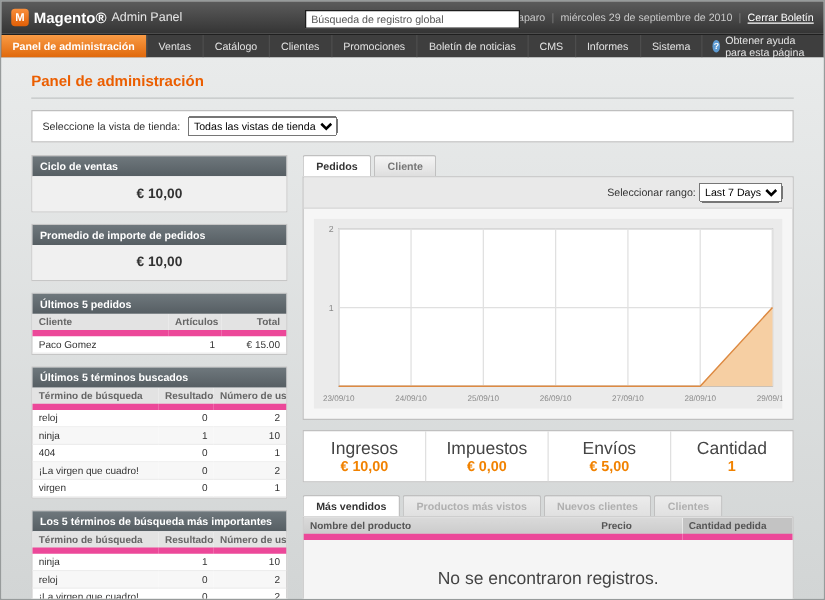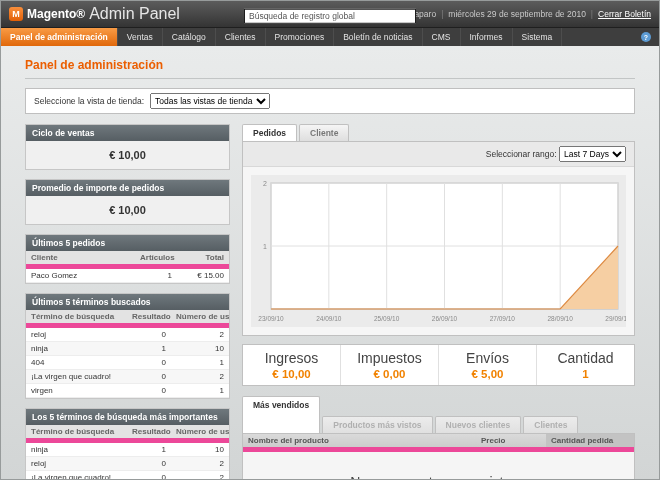--- a/index.html
+++ b/index.html
@@ -5,21 +5,21 @@
   * {box-sizing:border-box; margin:0; padding:0;}
   html,body {width:660px; height:480px;}
   body {font-family:"Liberation Sans", sans-serif; background:#d4d7d7;}
   .frame {width:660px; height:480px; border:1px solid #979b9b; display:flex; flex-direction:column; overflow:hidden;}
 
   
   .header {height:27px; flex:none; background:linear-gradient(#5c5c5c,#343434); display:flex; align-items:center; padding:0 8px; position:relative; border-bottom:1px solid #1f1f1f;}
   .brand {display:flex; align-items:center; gap:4px; color:#fff;}
   .logo-badge {width:14px; height:14px; background:linear-gradient(#f98f3c,#e25f06); border-radius:3px; color:#fff; font-size:9px; font-weight:bold; display:flex; align-items:center; justify-content:center;}
   .brand-name {font-size:12px; font-weight:bold;}
-  .brand-sub {font-size:16px; color:#e6e6e6;}
+  .brand-sub {font-size:10px; color:#e6e6e6;}
   .search-box {position:absolute; left:50%; top:50%; transform:translate(-50%,-50%);}
   .search-box input {width:172px; height:15px; border:1px solid #1d1d1d; font-size:8.5px; color:#555; padding:0 4px; background:#fff; font-family:inherit;}
   .header-right {margin-left:auto; display:flex; align-items:center; gap:5px; font-size:8.5px; color:#c9c9c9; white-space:nowrap;}
   .sep {color:#7c7c7c;}
   .logout {color:#fff; text-decoration:underline; cursor:pointer;}
 
   
   .nav {height:18px; flex:none; background:#3e3e3e; display:flex; font-size:8.5px; color:#e3e3e3;}
   .nav-item {line-height:18px; padding:0 9px; border-right:1px solid #4d4d4d; cursor:pointer; white-space:nowrap;}
   .nav-item.active {background:linear-gradient(#f99b45,#e0680b); color:#fff; font-weight:bold;}
@@ -43,21 +43,21 @@
 
   table {width:100%; border-collapse:collapse; font-size:8px; table-layout:fixed;}
   th {background:#e3e3e3; color:#666; font-weight:bold; text-align:left; padding:2px 5px; border-bottom:5px solid #ec4899; white-space:nowrap; overflow:hidden;}
   td {padding:2px 5px; border-bottom:1px solid #ededed; color:#333; white-space:nowrap; overflow:hidden; text-overflow:ellipsis;}
   tbody tr:nth-child(even) td {background:#f7f7f7;}
   .num {text-align:right;}
 
   .tabs {display:flex; gap:2px;}
   .tab {padding:3px 10px; font-size:8.5px; font-weight:bold; border:1px solid #c0c0c0; border-bottom:none; border-radius:2px 2px 0 0; background:linear-gradient(#f5f5f5,#dedede); color:#777; cursor:pointer; white-space:nowrap;}
   .tab.active {background:#fff; color:#333;}
-  .tab.disabled {color:#b0b0b0; background:linear-gradient(#ececec,#e0e0e0);margin-top:20px;}
+  .tab.disabled {color:#b0b0b0; background:linear-gradient(#ececec,#e0e0e0);}
 
   .chart-panel {border:1px solid #c0c0c0; background:#f6f6f6;}
   .range-row {background:#e9e9e9; border-bottom:1px solid #d8d8d8; padding:4px 8px; text-align:right; font-size:8.5px; color:#333;}
   .chart-wrap {padding:8px;}
 
   .stats {display:flex; border:1px solid #c0c0c0; background:#fff; margin-top:8px; text-align:center;}
   .stat {flex:1; padding:5px 2px;}
   .stat + .stat {border-left:1px solid #e0e0e0;}
   .stat-label {font-size:14px; font-weight:normal; color:#444;}
   .stat-value {font-size:11.5px; font-weight:bold; color:#f18200; margin-top:2px;}
@@ -96,20 +96,21 @@
     <div class="nav-item">Ventas</div>
     <div class="nav-item">Catálogo</div>
     <div class="nav-item">Clientes</div>
     <div class="nav-item">Promociones</div>
     <div class="nav-item">Boletín de noticias</div>
     <div class="nav-item">CMS</div>
     <div class="nav-item">Informes</div>
     <div class="nav-item">Sistema</div>
     <div class="nav-help">
       <span class="help-icon">?</span>
+      <span>Obtener ayuda para esta página</span>
     </div>
   </div>
 
   <div class="content">
     <div class="page-title">Panel de administración</div>
     <div class="title-rule"></div>
 
     <div class="store-bar">
       <span>Seleccione la vista de tienda:</span>
       <select>

